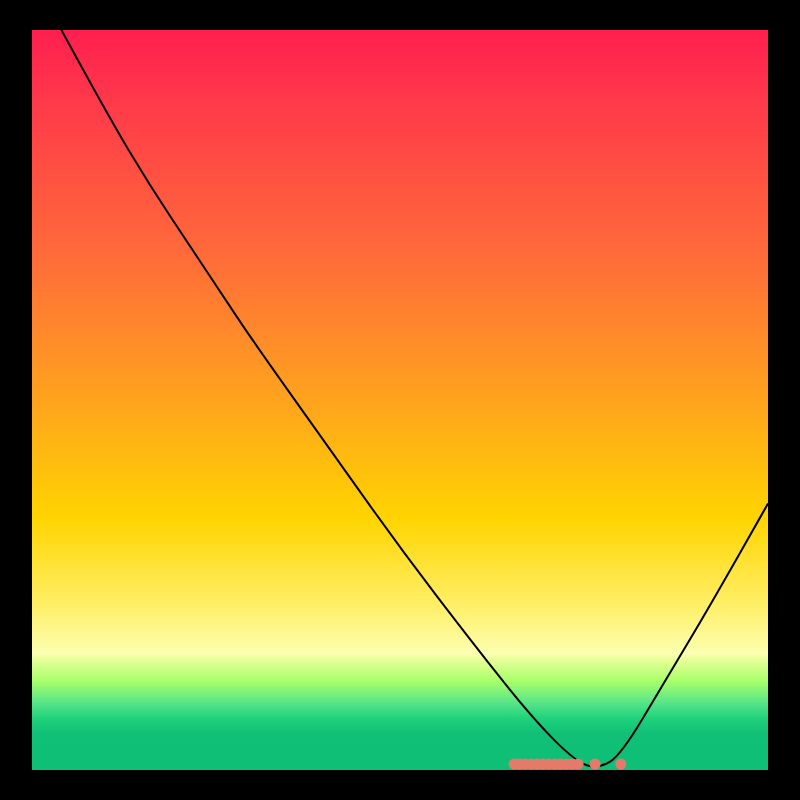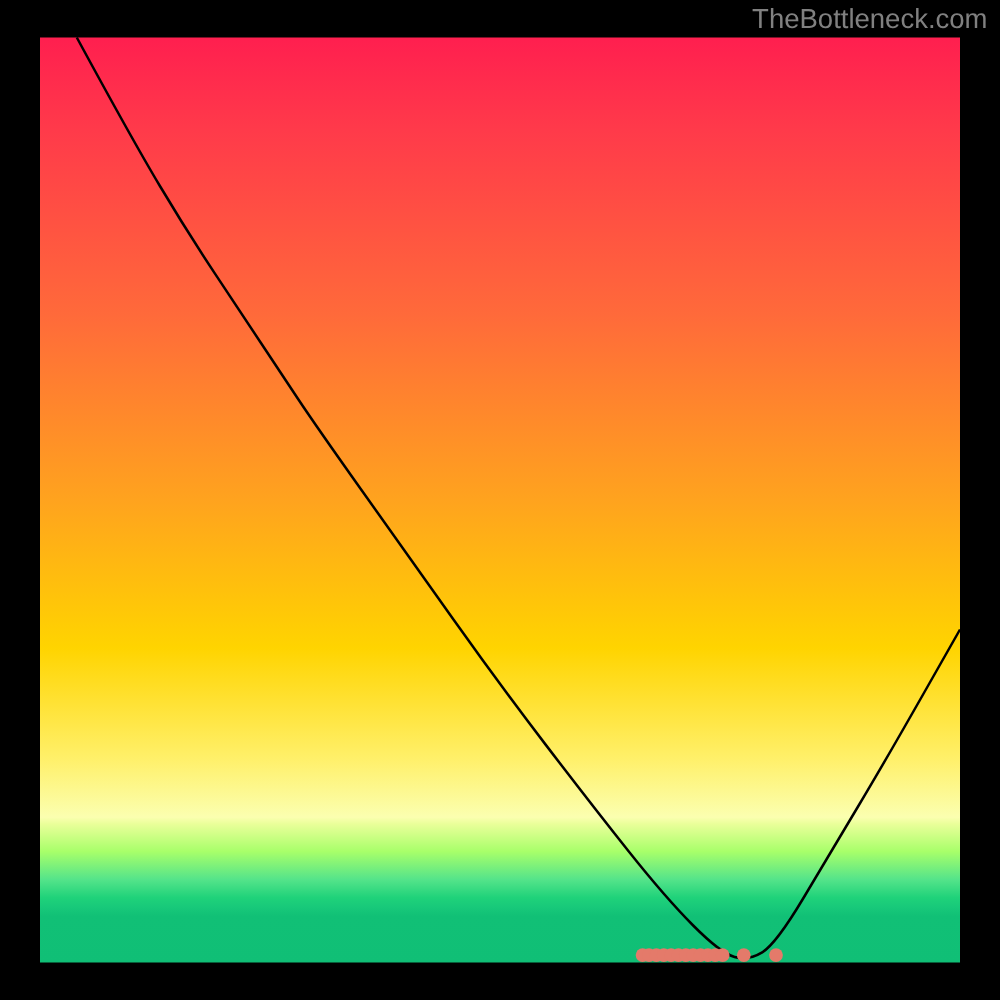--- a/index.html
+++ b/index.html
@@ -66,21 +66,20 @@
     width: 736px;
     height: 740px;
     overflow: visible;
   }
 </style>
 </head>
 <body>
 
 <div class="frame">
 
-  <div class="watermark">TheBottleneck.com</div>
 
   <div class="plot-area"></div>
 
   <svg class="curve" viewBox="0 0 100 100" preserveAspectRatio="none">
     <path id="curve-path" fill="none" stroke="#000000" stroke-width="2" vector-effect="non-scaling-stroke" d="M 4 0 Q 10 11 13 16 Q 16 21 19 25.5 Q 22 30 24 33 Q 26 36 28 39 Q 30 42 35 49 Q 40 56 45 63 Q 50 70 55 76.5 Q 60 83 64 88 Q 68 93 71 96 Q 74 99 75.5 99.4 Q 77 99.8 78.5 98.9 Q 80 98 83 93 Q 86 88 89 83 Q 92 78 96 71 T 100 64"></path>
   </svg>
 
   <svg class="markers" viewBox="0 0 100 100" preserveAspectRatio="none">
     <g id="markers-group">
         <ellipse cx="65.5" cy="99.2" rx="0.75" ry="0.75" fill="#e47a6a"></ellipse>

